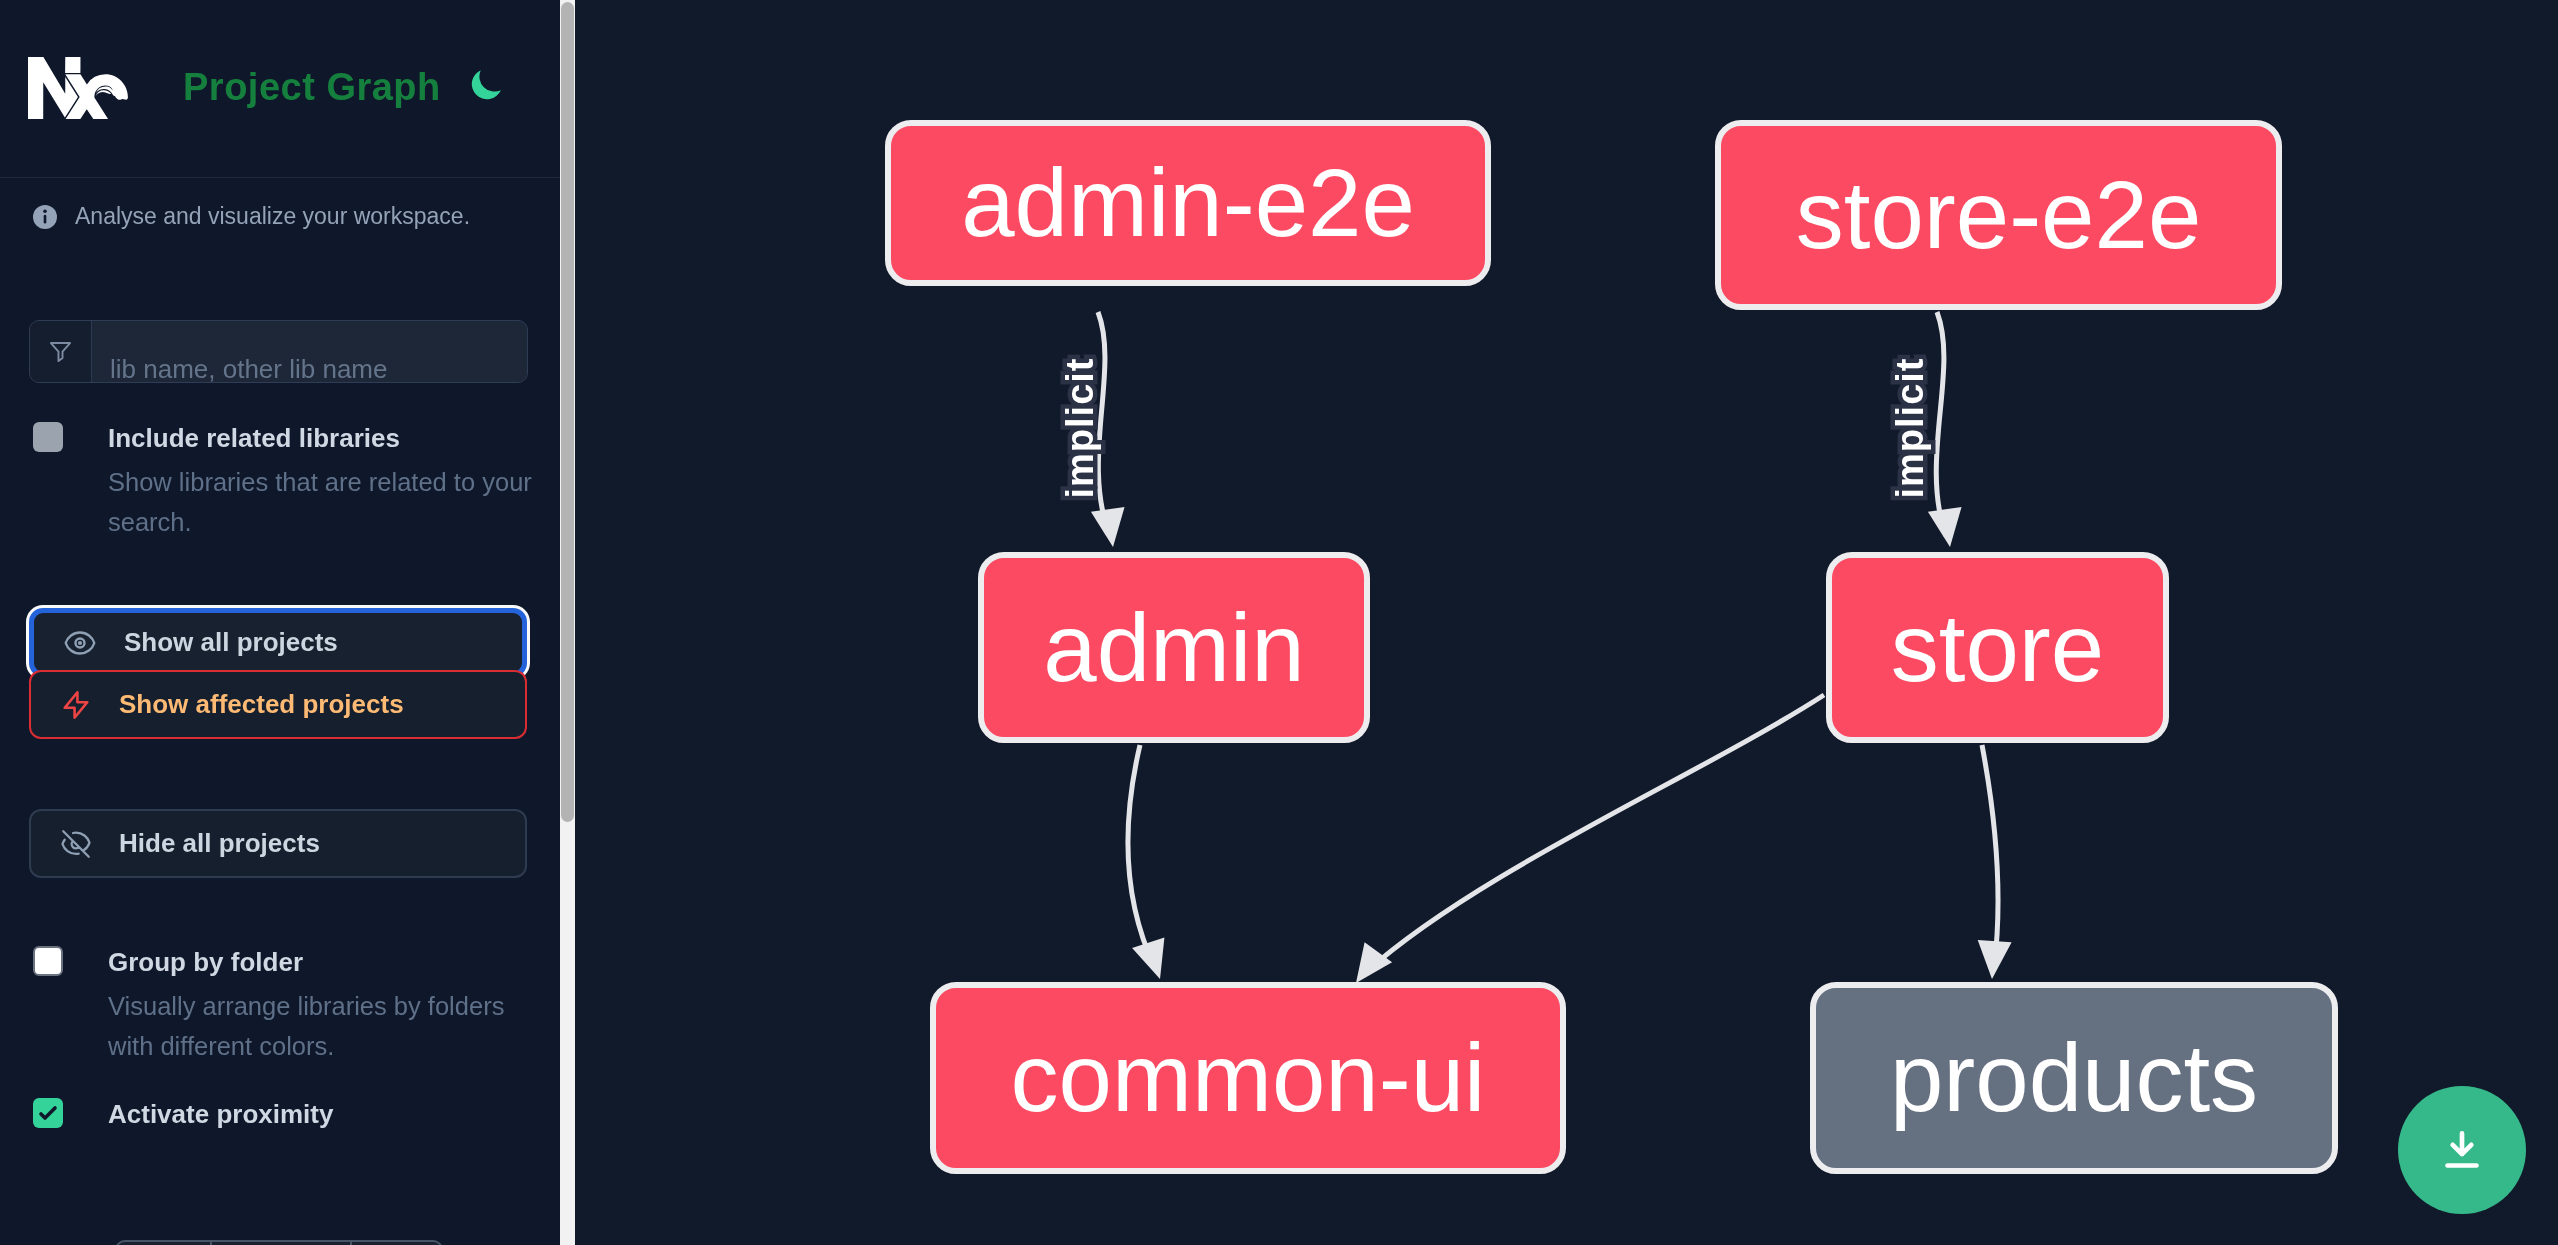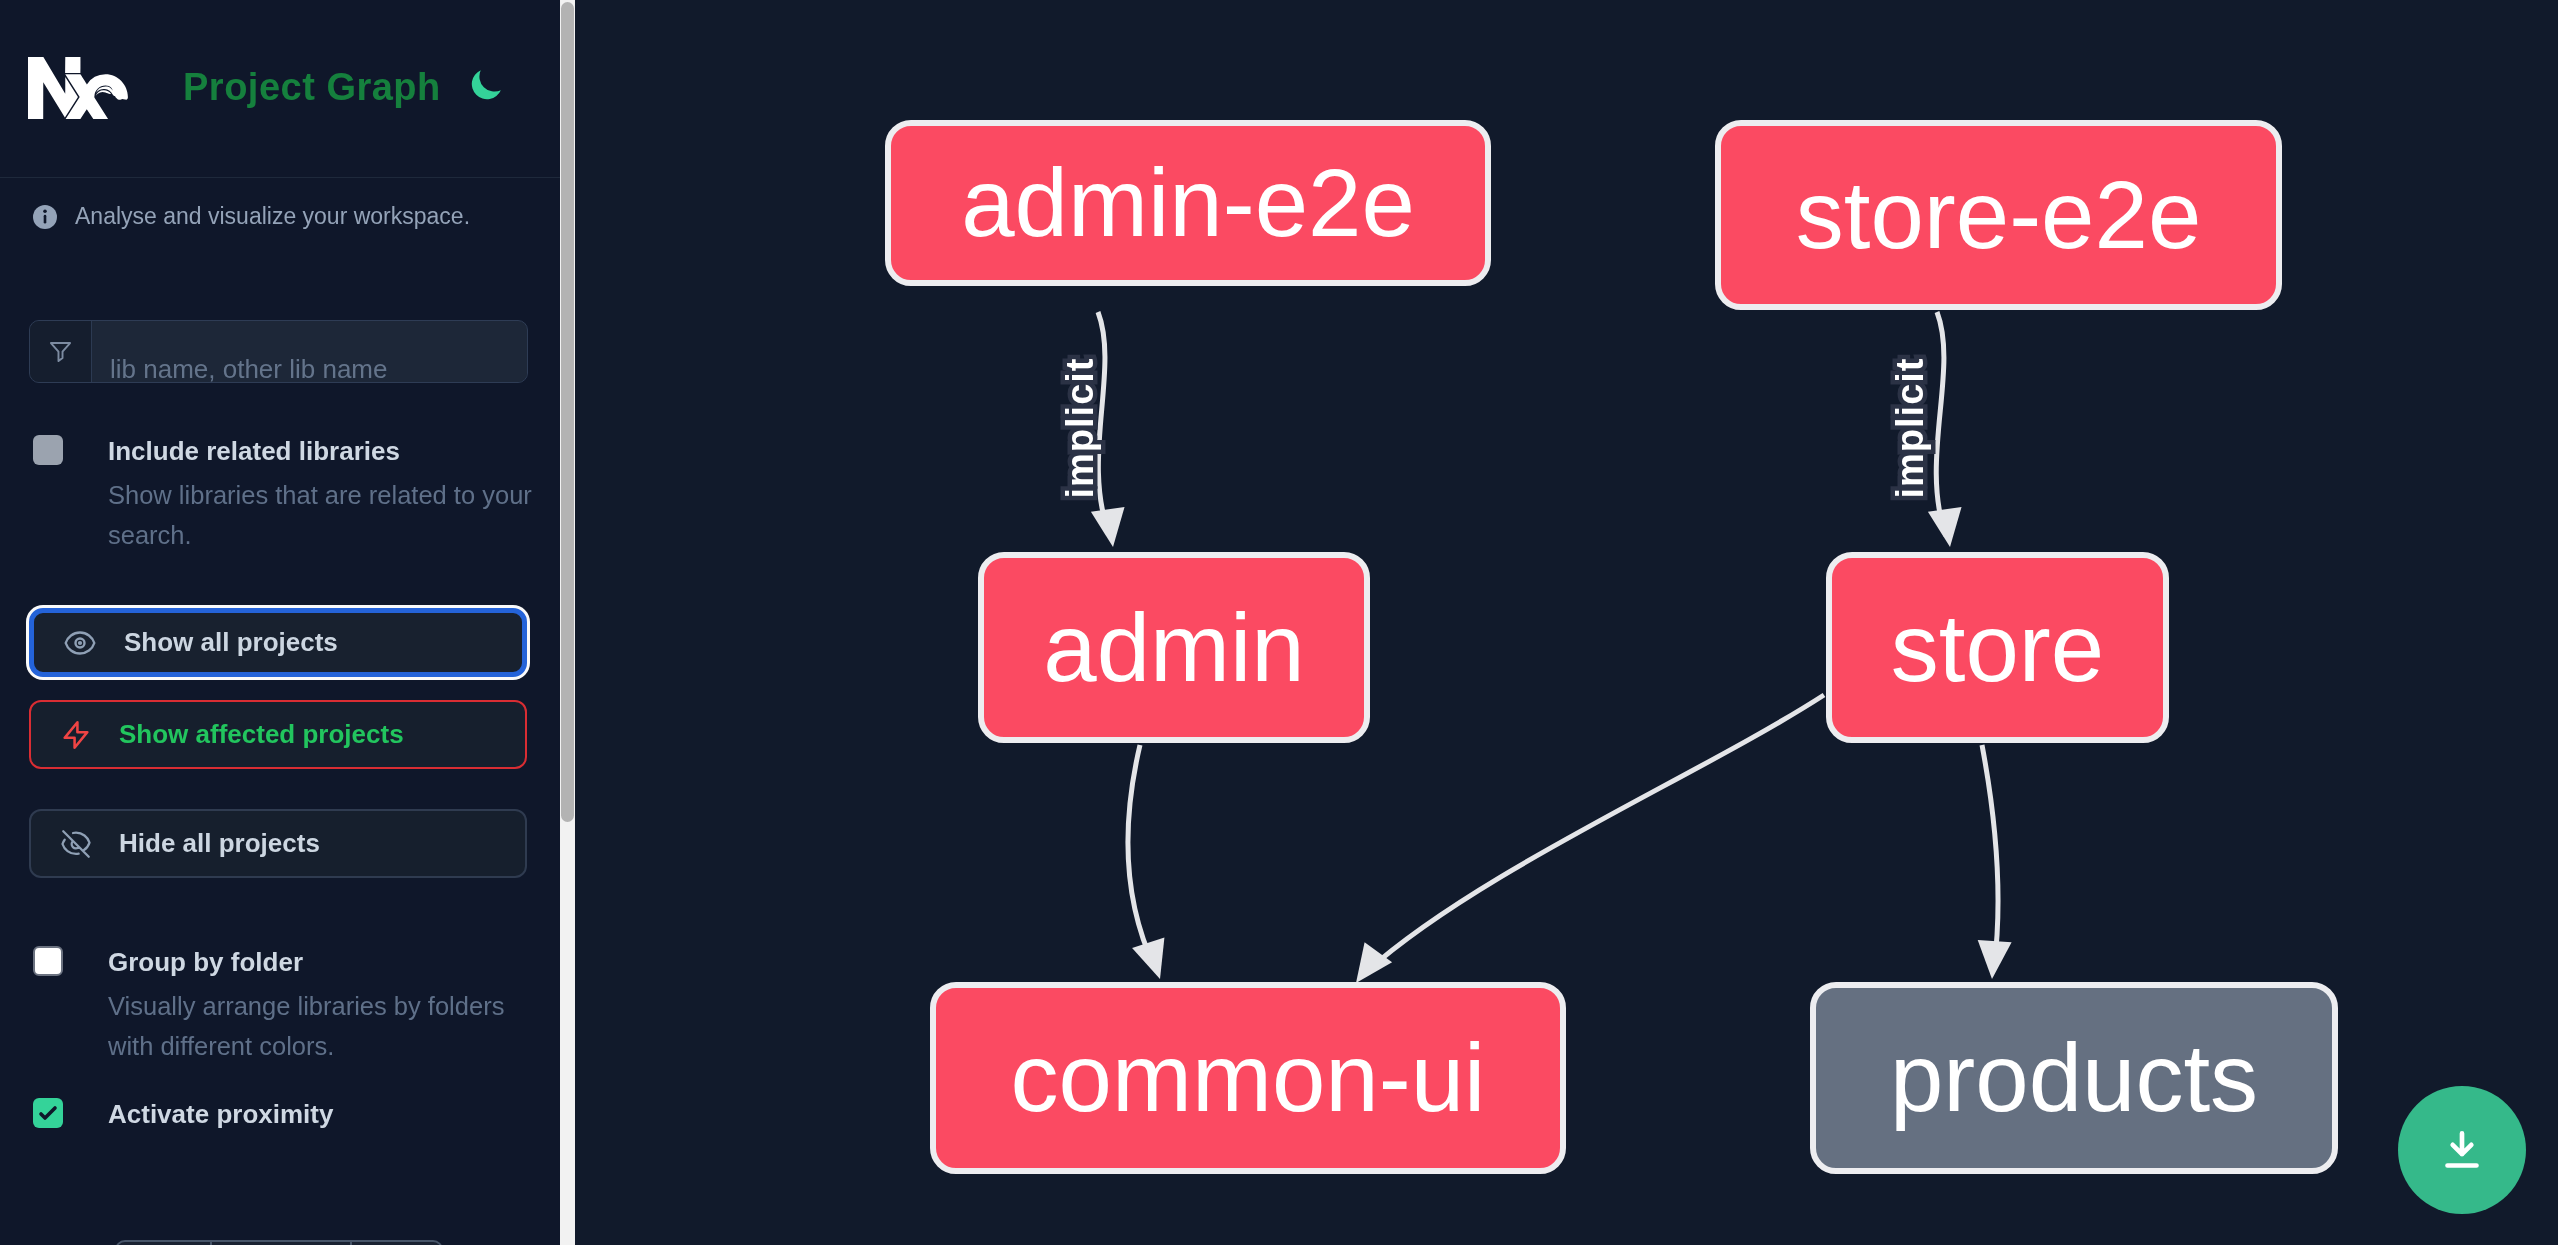--- a/index.html
+++ b/index.html
@@ -51,38 +51,38 @@
   .search-icon-cell { width:62px; flex:0 0 62px; background:#151e2e;
     border-right:1px solid #2c3a52; display:flex; align-items:center; justify-content:center; }
   .search-input {
     flex:1; background:#1d2738; border:none; outline:none;
     font-family:"Liberation Sans", sans-serif; font-size:26px; color:#cbd5e1;
     padding:0 18px;
     margin-top:36px;
   }
   .search-input::placeholder { color:#64748b; }
   .option { position:absolute; left:33px; width:470px; }
-  .opt-1 { top:433px; } .opt-2 { top:944px; } .opt-3 { top:1096px; }
+  .opt-1 { top:420px; } .opt-2 { top:944px; } .opt-3 { top:1096px; }
   .checkbox { position:absolute; left:0; top:2px; width:30px; height:30px; border-radius:6px;
     cursor:pointer; display:flex; align-items:center; justify-content:center; }
   .cb-gray  { background:#9ba3af; }
   .cb-white { background:#ffffff; border:2px solid #6b7280; }
   .cb-green { background:#34d399; }
   .opt-text { margin-left:75px; width:445px; }
   .opt-label { font-size:26px; font-weight:600; color:#cfd8e3; line-height:36px; cursor:pointer; }
   .opt-desc  { margin-top:6px; font-size:25.5px; color:#5f7089; line-height:40px; }
   .sb-btn {
     position:absolute; left:29px; width:498px; height:69px;
     display:flex; align-items:center; gap:26px; padding-left:28px;
     background:#161f2d; border-radius:12px; cursor:pointer;
     font-family:"Liberation Sans", sans-serif; font-size:26px; font-weight:600; color:#ccd6e1;
   }
   .btn-show-all { top:608px; background:#18212f; border:5px solid #2463d9;
     box-shadow:0 0 0 3px #fafafa; border-radius:14px; }
-  .btn-affected { top:700px; border:2.5px solid #d92d33; color:#22c55e; }
+  .btn-affected { top:670px; border:2.5px solid #d92d33; color:#fdba74; }
   .btn-hide     { top:809px; border:2px solid #2f3b50; }
   .stepper {
     position:absolute; left:115px; top:1240px; width:328px; height:24px;
     background:#1a2232; border:2px solid #475569; border-radius:10px 10px 0 0;
     display:flex; cursor:pointer;
   }
   .stepper .seg { height:100%; }
   .stepper .seg + .seg { border-left:2px solid #475569; }
   .seg-a { width:93px; } .seg-b { width:140px; } .seg-c { flex:1; }
   

